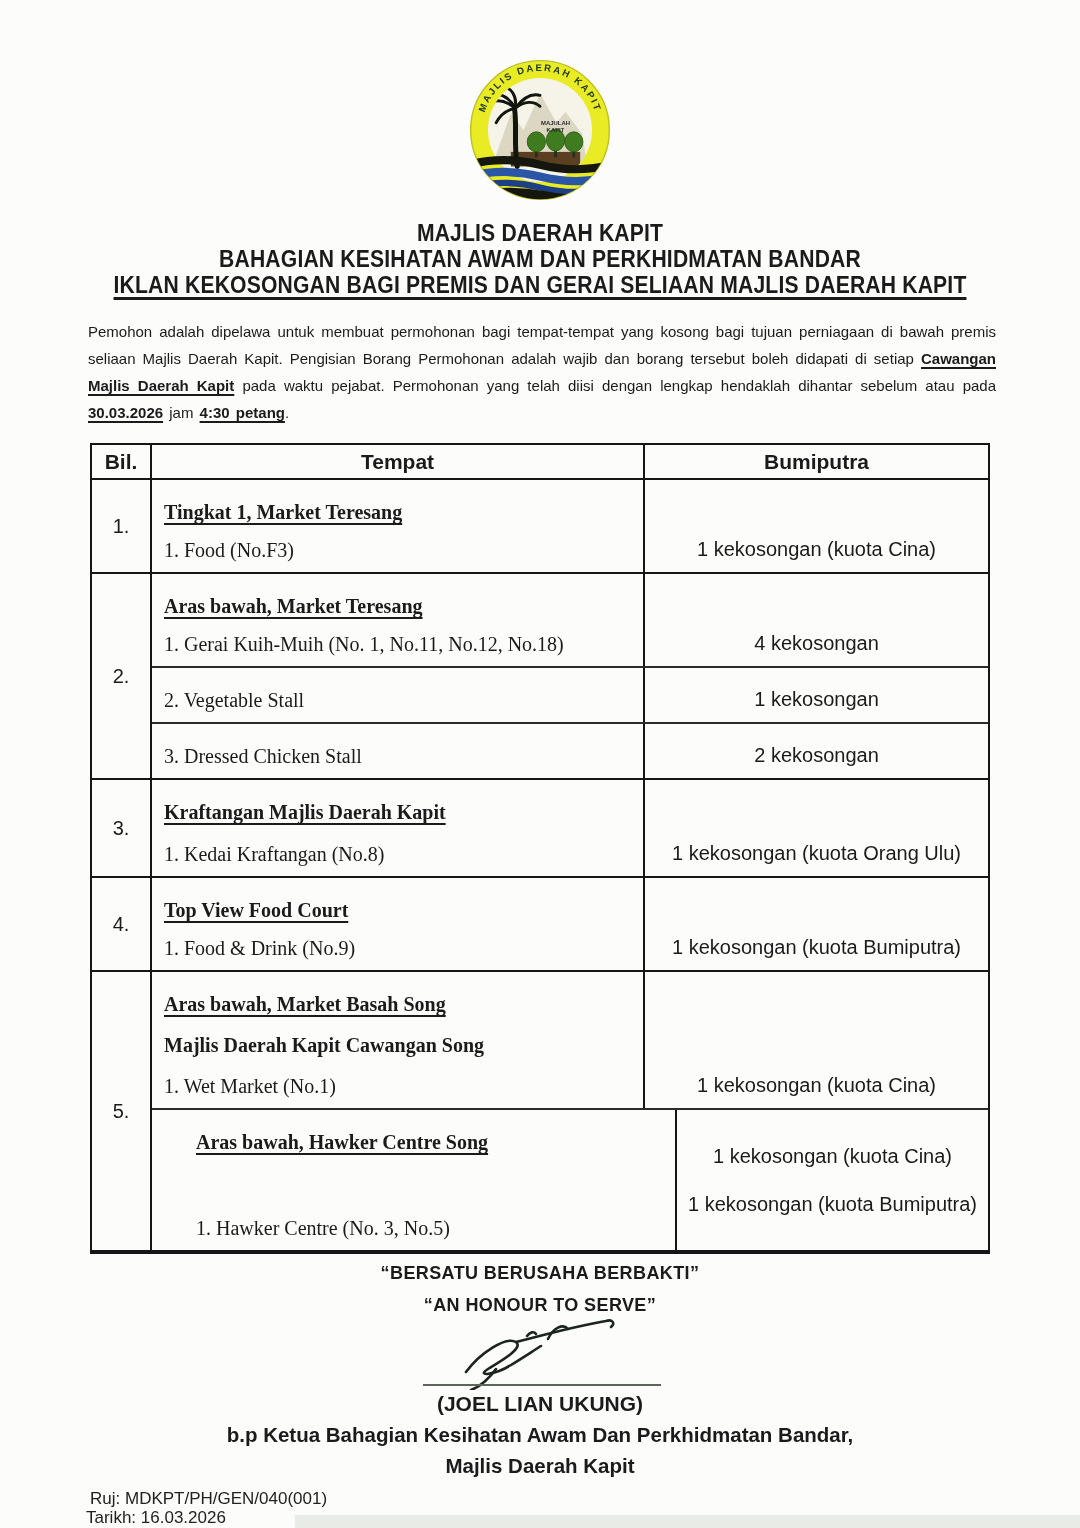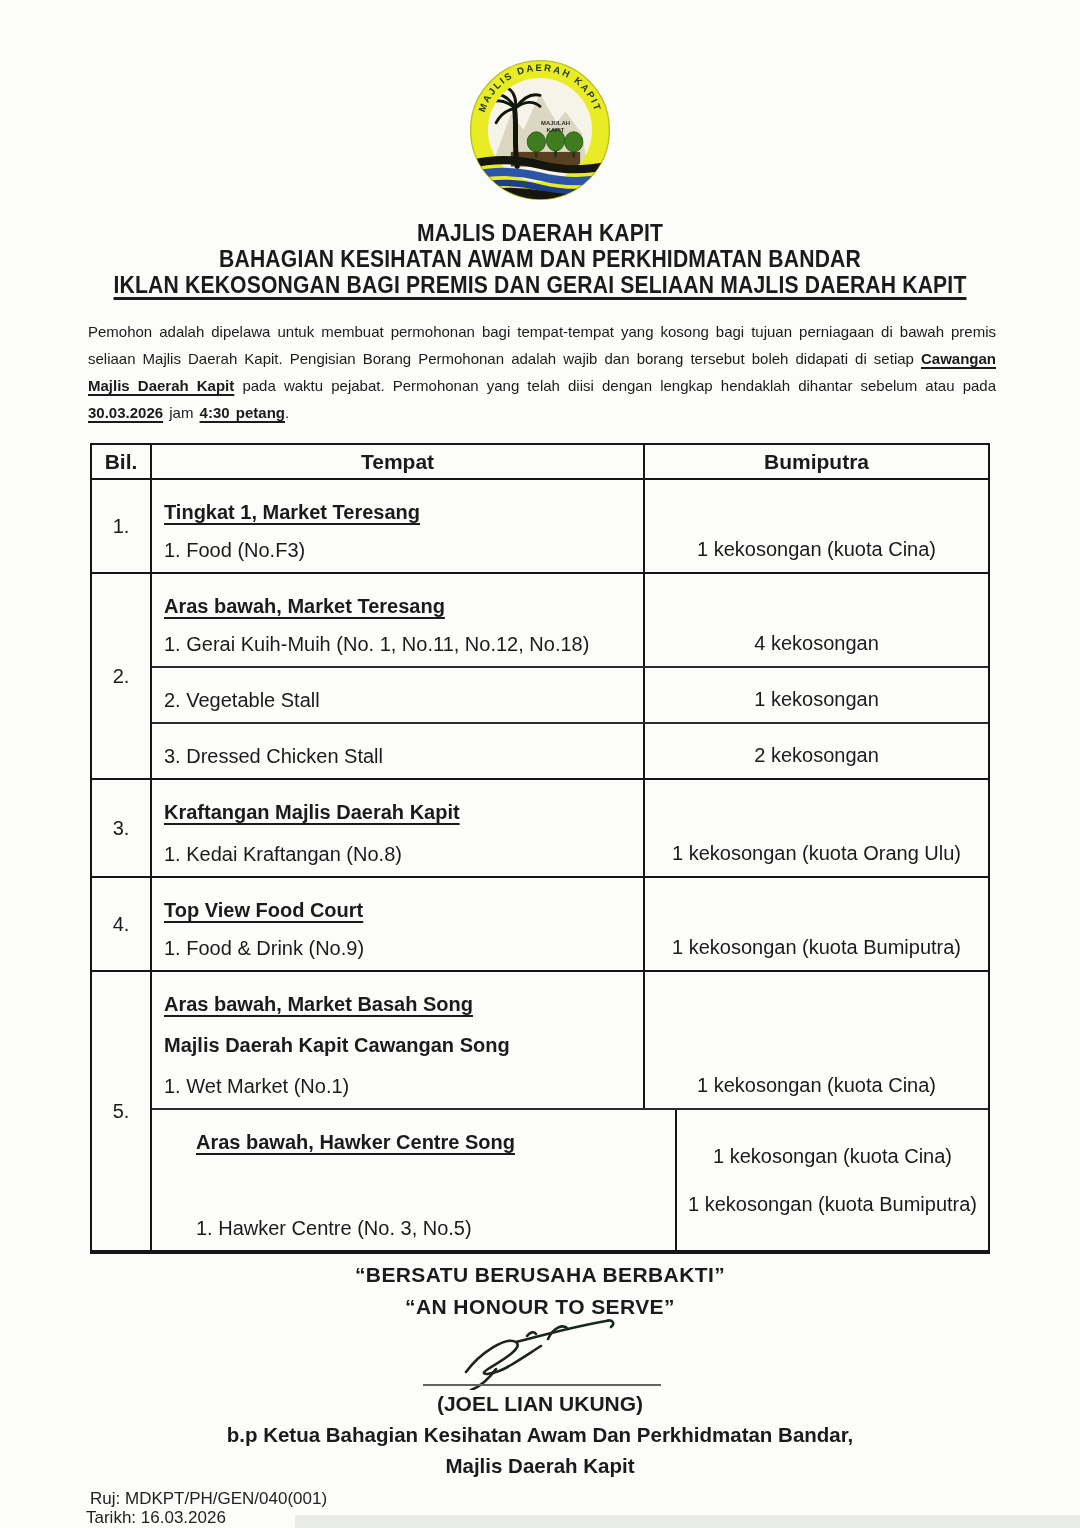--- a/index.html
+++ b/index.html
@@ -62,20 +62,21 @@
     display:flex; align-items:center; justify-content:center;
     font-size:20px;
   }
   .sections { flex:1; display:flex; flex-direction:column; }
   .section { display:flex; }
   .section:not(:first-child) { border-top:2px solid #2c2c2c; }
   .cell-tempat {
     width:493px; border-right:2px solid #161616;
     display:flex; flex-direction:column; justify-content:space-between;
     padding:20px 10px 10px 12px;
+    font-family:Liberation Serif, serif;
   }
   .cell-tempat.single { justify-content:flex-end; }
   .line { line-height:24px; }
   .s-hu {
     font-weight:bold;
     text-decoration:underline;
     text-decoration-thickness:2px;
     text-underline-offset:4px;
   }
   .s-b { font-weight:bold; }
@@ -83,21 +84,21 @@
     flex:1; display:flex; flex-direction:column;
     justify-content:flex-end; align-items:center;
     text-align:center; padding:6px 6px 11px;
   }
   .cell-keko.kcenter { justify-content:space-evenly; padding:10px 6px; }
   .kline { line-height:24px; }
 
   
   .slogan1, .slogan2 {
     position:absolute; left:0; width:1080px; text-align:center;
-    font-weight:bold; font-size:21px; letter-spacing:0.4px;
+    font-weight:bold; font-size:18px; letter-spacing:0.4px;
   }
   .slogan1 { top:1263px; }
   .slogan2 { top:1295px; }
   .signature { position:absolute; left:400px; top:1316px; }
   .sig-line {
     position:absolute; left:423px; top:1384px; width:238px;
     border-top:2px solid #5f655c;
   }
   .sig-name {
     position:absolute; left:0; top:1392px; width:1080px; text-align:center;

